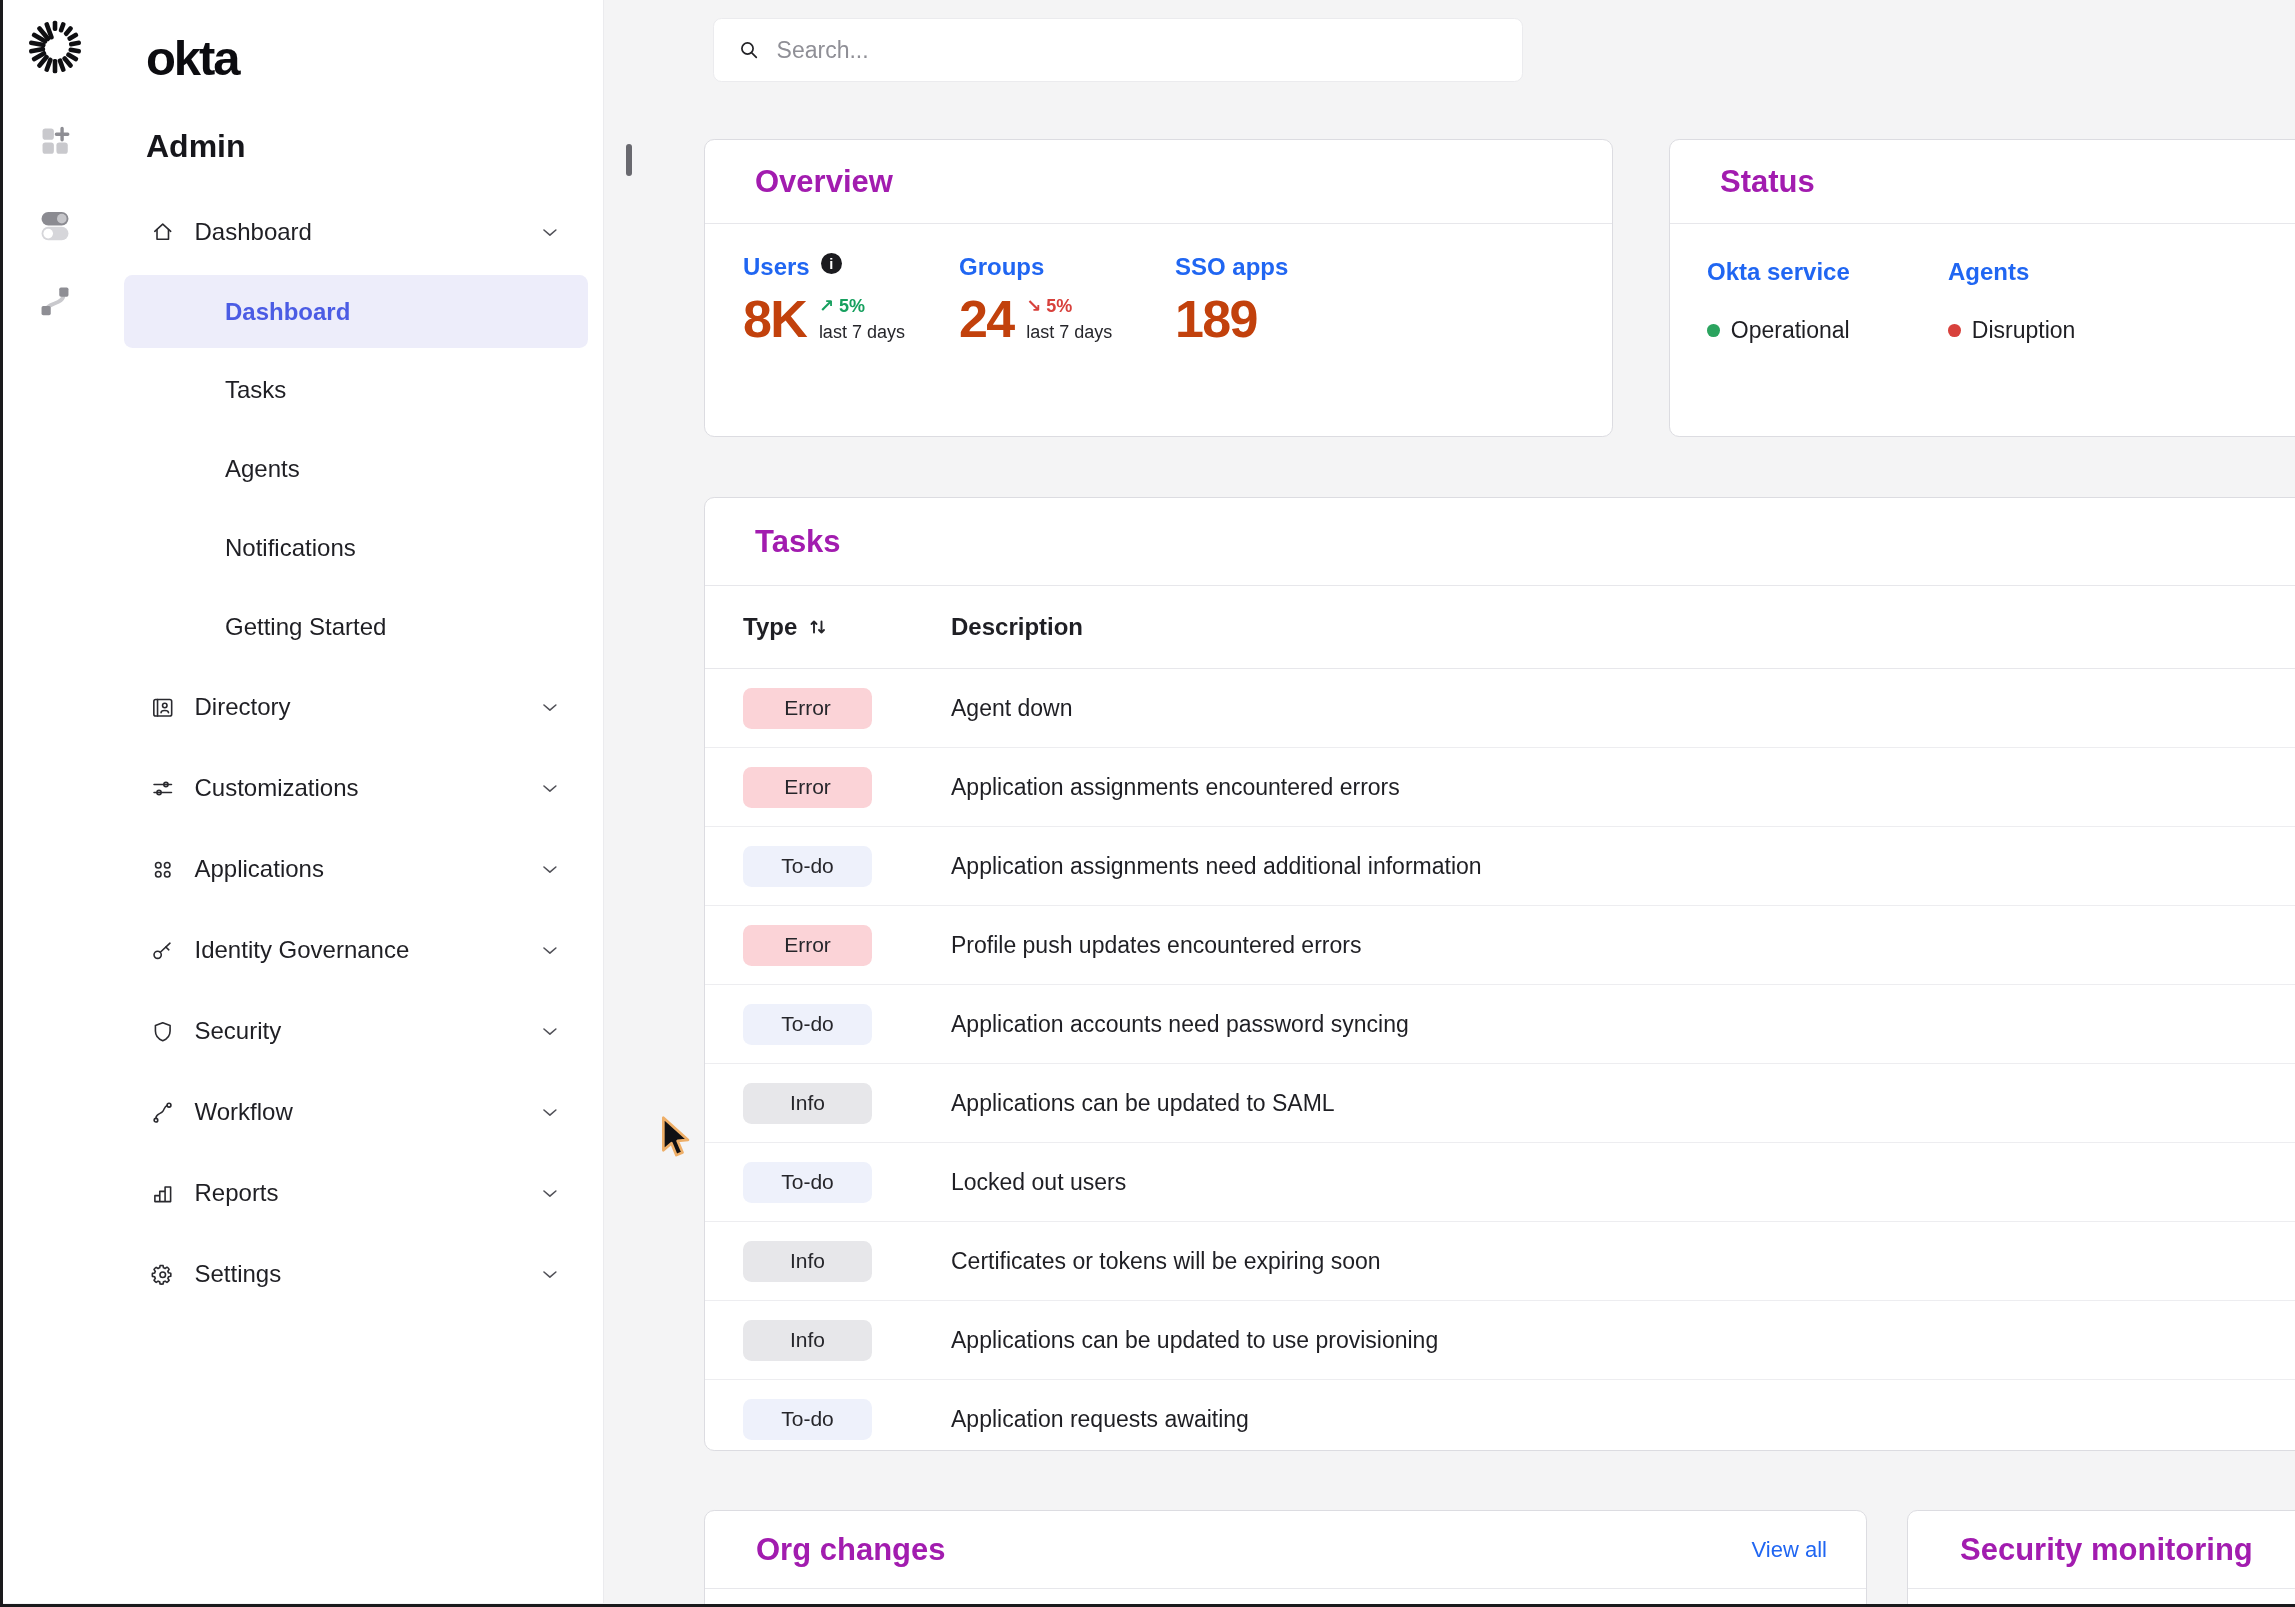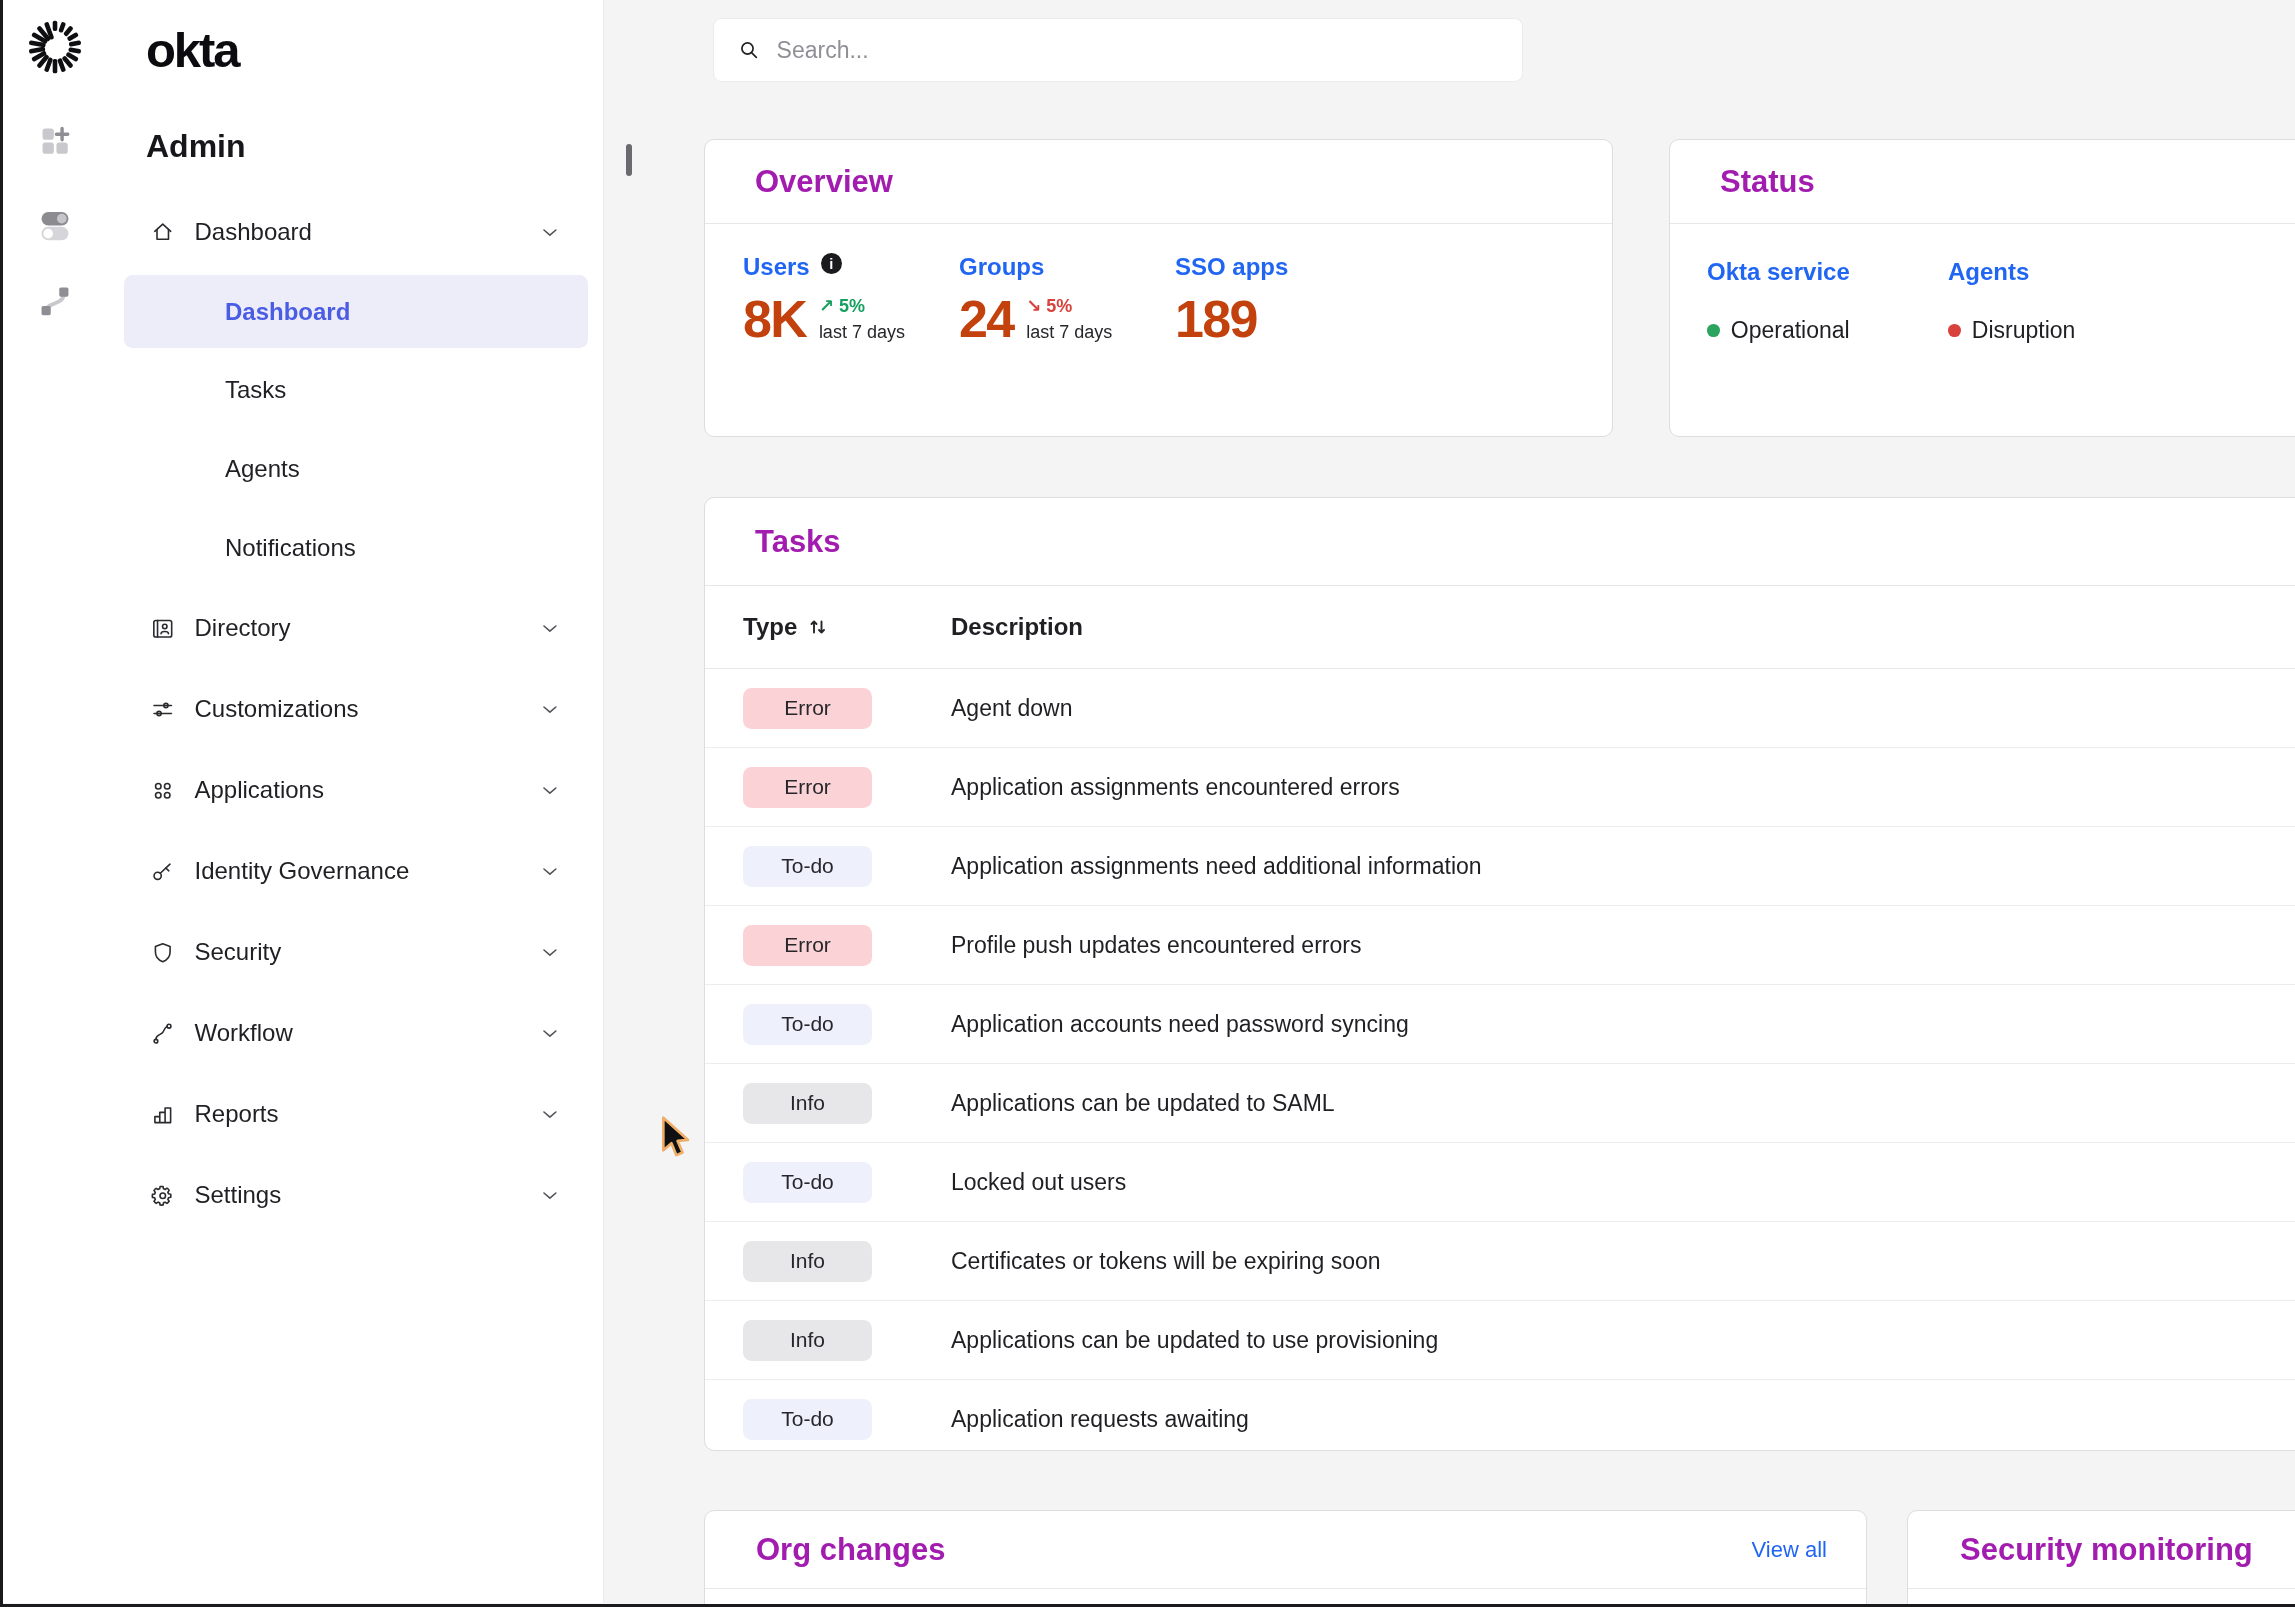--- a/index.html
+++ b/index.html
@@ -10,21 +10,21 @@
 
   
   .rail{position:absolute;left:2.6px;top:0;width:104px;height:1603px;background:#ffffff;border-right:0.9px solid #e2e2e6;z-index:10;}
   .rail-item{position:absolute;left:50%;transform:translateX(-50%);}
   .rail-logo{top:19px;width:56px;height:56px;}
   .rail-ic{width:34px;height:34px;}
   .rail-ic.i1{top:124px;} .rail-ic.i2{top:207px;} .rail-ic.i3{top:284px;}
 
   
   .sidebar{position:absolute;left:107px;top:0;width:496px;height:1603px;background:#ffffff;border-right:0.9px solid #ebebee;z-index:10;}
-  .logo{position:absolute;left:39px;top:22px;font-size:49px;font-weight:700;letter-spacing:-2.1px;color:#0c0c10;}
+  .logo{position:absolute;left:39px;top:30px;font-size:49px;font-weight:700;letter-spacing:-2.1px;color:#0c0c10;}
   .admin-heading{position:absolute;left:39px;top:128px;font-size:32px;font-weight:700;color:#16161b;}
   .nav{position:absolute;left:0;top:192px;width:100%;}
   .nav-row{position:relative;display:flex;align-items:center;}
   .nav-section{height:81px;padding-left:43px;cursor:pointer;}
   .nav-section:first-child{height:80px;}
   .nav-ic{width:25.5px;height:25.5px;margin-right:19px;flex:0 0 auto;display:flex;}
   .nav-ic svg{width:25.5px;height:25.5px;}
   .nav-label{font-size:24px;color:#1f1f24;white-space:nowrap;}
   .nav-chev{position:absolute;right:43px;top:50%;transform:translateY(-50%);width:22px;height:22px;display:flex;}
   .nav-sub{height:79px;padding-left:118px;cursor:pointer;}
@@ -165,20 +165,23 @@
           <span class="nav-label">Dashboard</span>
         </div>
         <div class="nav-row nav-sub">
           <span class="nav-label">Tasks</span>
         </div>
         <div class="nav-row nav-sub">
           <span class="nav-label">Agents</span>
         </div>
         <div class="nav-row nav-sub">
           <span class="nav-label">Notifications</span>
+        </div>
+        <div class="nav-row nav-sub">
+          <span class="nav-label">Getting Started</span>
         </div>
         <div class="nav-row nav-section">
           <span class="nav-ic">
             <svg viewBox="0 0 24 24">
               <rect class="oi" x="3.6" y="4.2" width="16.8" height="15.6" rx="1.8"></rect>
               <line class="oi" x1="7.1" y1="4.2" x2="7.1" y2="19.8"></line>
               <circle class="oi" cx="13.9" cy="9.9" r="2.1"></circle>
               <path class="oi" d="M10.4 16.6 C10.4 13.9 17.4 13.9 17.4 16.6"></path>
             </svg>
           </span>

